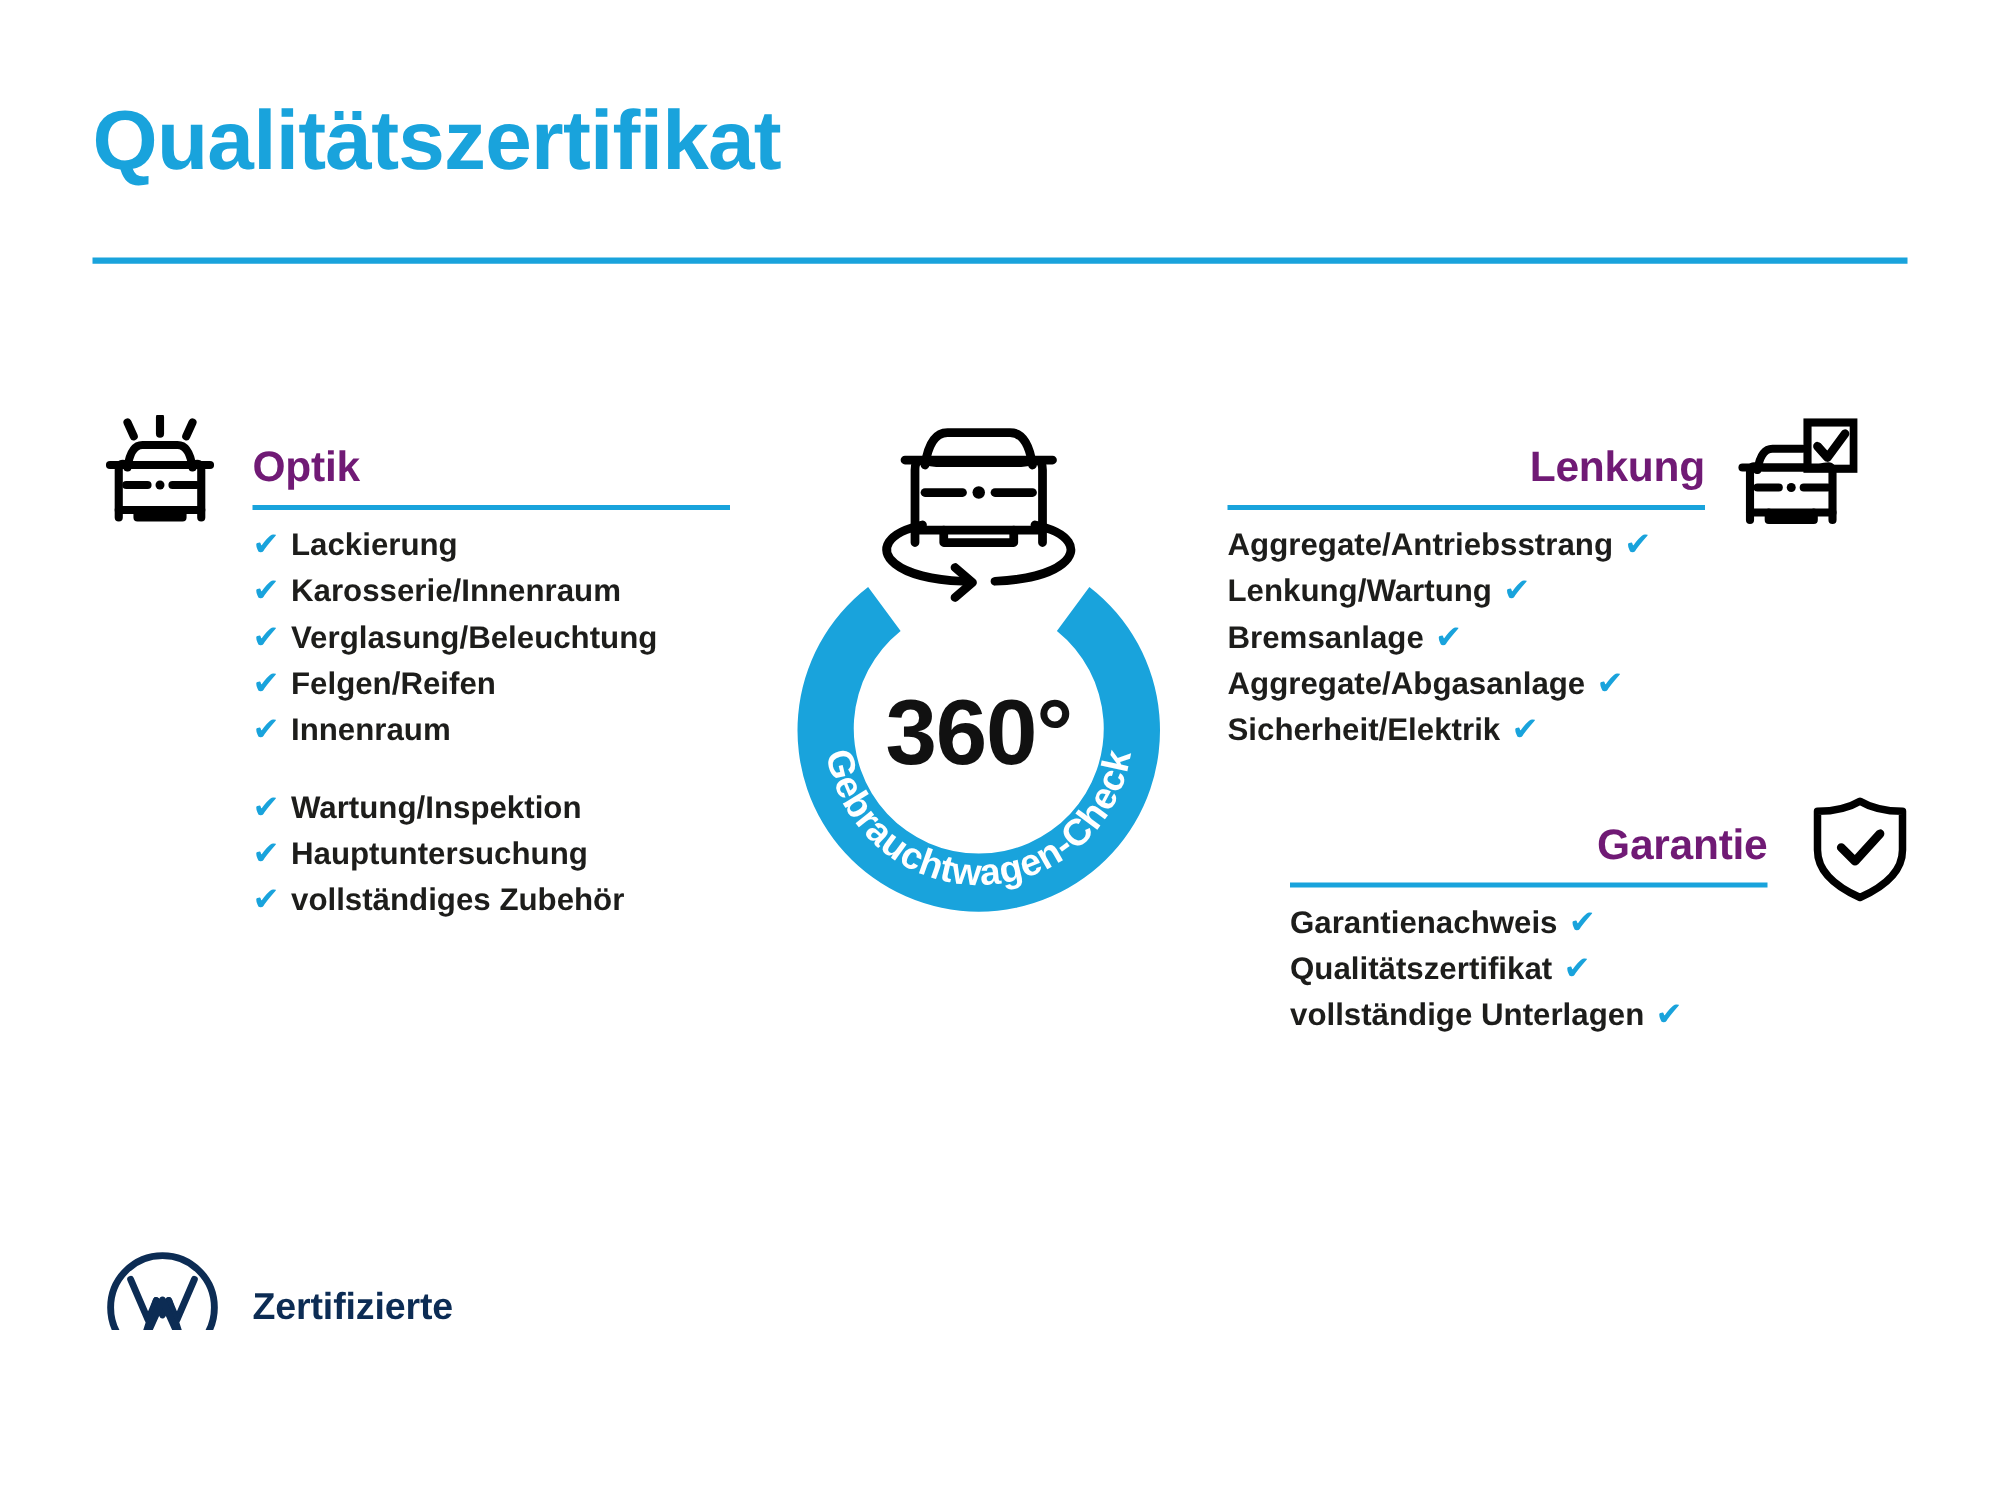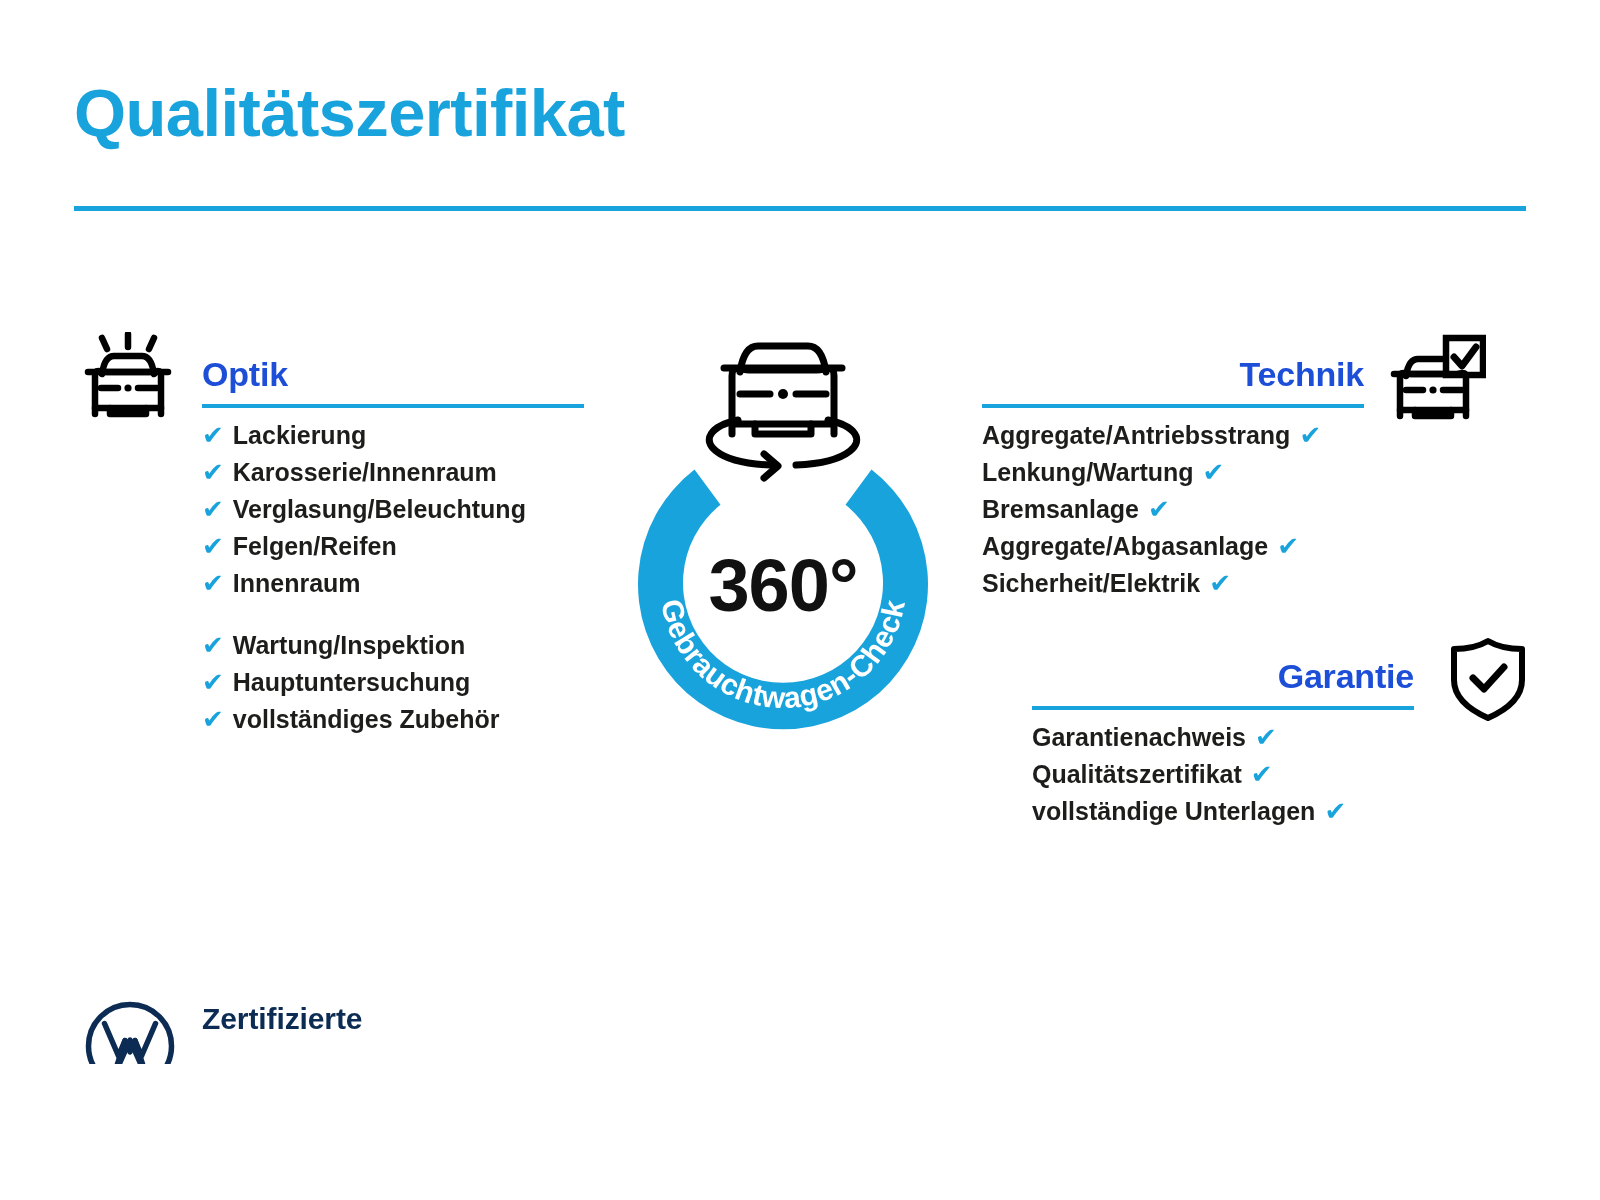--- a/index.html
+++ b/index.html
@@ -65,21 +65,21 @@
   }
   .left .sec-icon  { left: 0; }
   .right .sec-icon { right: 0; }
   .sec-icon svg { display: block; }
 
   .sec-title {
     position: absolute;
     bottom: 28px;
     font-size: 34px;
     font-weight: 700;
-    color: #1d4ed8;
+    color: #701a75;
     letter-spacing: -0.2px;
     white-space: nowrap;
   }
   .left .sec-title  { left: 128px; }
   .right .sec-title { right: 128px; }
 
   .sec-underline {
     position: absolute;
     bottom: 14px;
     height: 4px;
@@ -128,21 +128,21 @@
     height: 470px;
   }
   .badge svg { display: block; }
 
   
   .footer-logo {
     position: absolute;
     left: 84px;
     top: 1000px;
     display: flex;
-    align-items: flex-start;
+    align-items: center;
   }
   .vw-mark { width: 92px; height: 92px; flex: 0 0 auto; }
   .vw-mark svg { display: block; }
   .vw-words {
     margin-left: 26px;
     font-size: 30px;
     font-weight: 700;
     color: #0C2C54;
     line-height: 1.25;
     letter-spacing: -0.1px;
@@ -238,21 +238,21 @@
 
           <path d="M10 46 C10 38 15 42 21 42 L65 42 C71 42 76 38 76 46 L76 78 L10 78 Z"></path>
 
           <line x1="16" y1="58" x2="33" y2="58"></line>
           <line x1="53" y1="58" x2="72" y2="58"></line>
           <circle cx="43" cy="58" r="3.6" fill="#000000" stroke="none"></circle>
 
           <path d="M10 78 L10 84 M76 78 L76 84 M25 78 L25 84 L61 84 L61 78"></path>
         </svg>
       </span>
-      <span class="sec-title">Technik</span>
+      <span class="sec-title">Lenkung</span>
       <span class="sec-underline"></span>
     </div>
     <ul class="checklist">
       <li>
           <span>Aggregate/Antriebsstrang</span>
           <span class="tick">✔</span>
         </li>
       <li>
           <span>Lenkung/Wartung</span>
           <span class="tick">✔</span>

